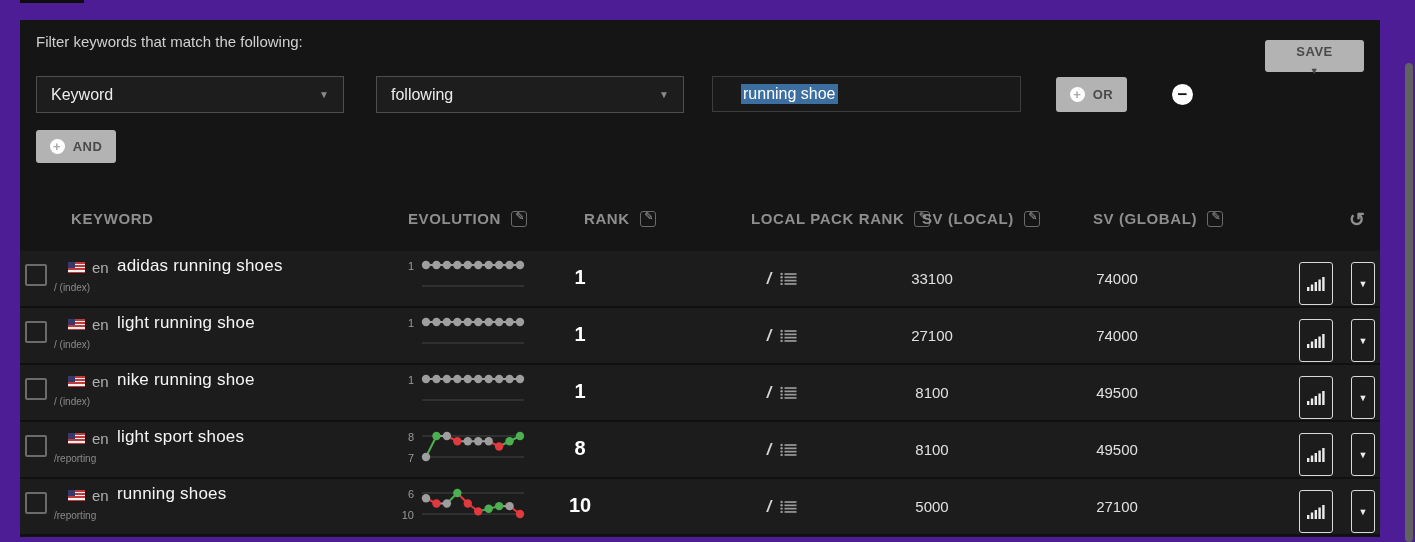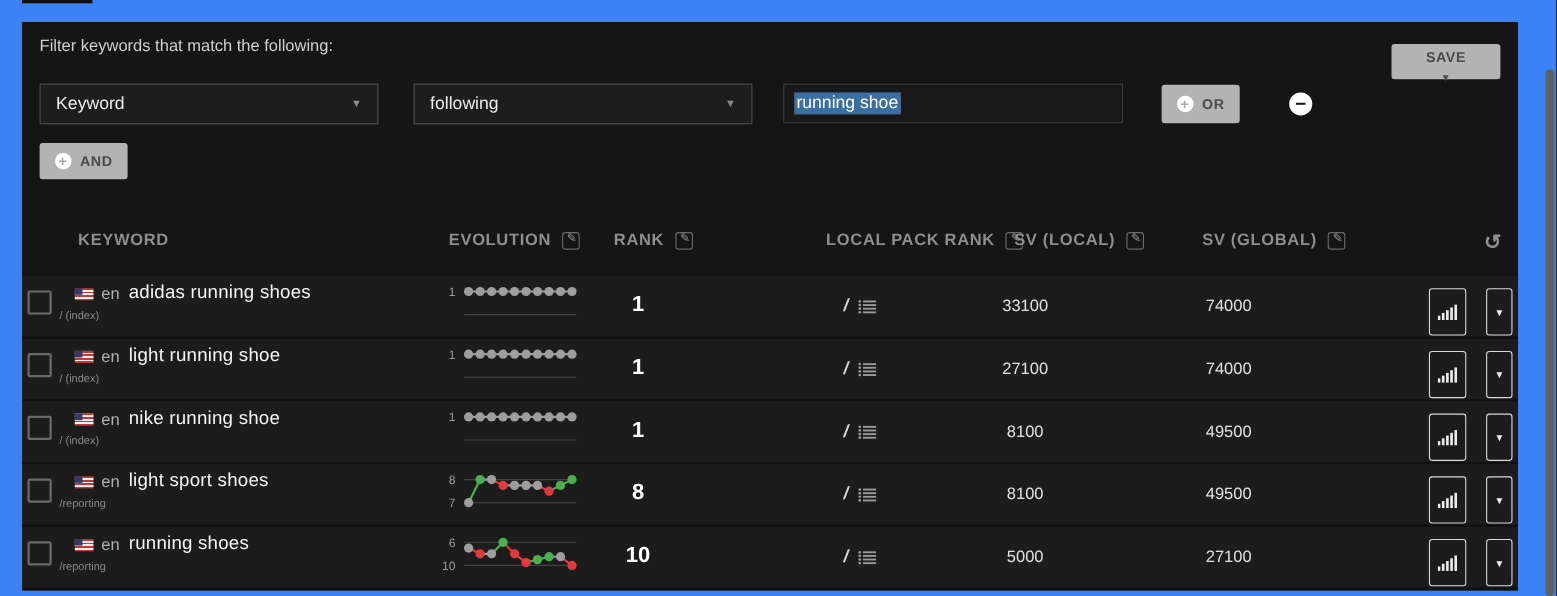--- a/index.html
+++ b/index.html
@@ -1,35 +1,35 @@
 <!DOCTYPE html>
 <html><head>
 <meta charset="utf-8">
 <style>
   * { margin:0; padding:0; box-sizing:border-box; }
   html,body { background:#111; }
   body { font-family:"Liberation Sans", sans-serif; }
-  .screen { position:relative; width:1415px; height:542px; background:#3b82f6; overflow:hidden; }
+  .screen { position:relative; width:1415px; height:542px; background:#4c1d95; overflow:hidden; }
   .tab-remnant { position:absolute; left:20px; top:0; width:64px; height:3px; background:#0d0d0d; }
   .panel { position:absolute; left:20px; top:20px; width:1360px; height:517px; background:#151515; }
 
   
   .filter-title { position:absolute; left:16px; top:13px; font-size:15px; color:#d0d0d0; }
   .select {
     position:absolute; top:56px; height:37px; width:308px;
     background:#1d1d1d; border:1px solid #4e4e4e; display:flex; align-items:center;
     padding:0 14px; cursor:pointer;
   }
   .select .sel-text { font-size:16px; color:#ececec; }
   .select .caret { margin-left:auto; font-size:10px; color:#8a8a8a; }
   .sel-field { left:16px; }
   .sel-op { left:356px; }
   .text-input {
     position:absolute; left:692px; top:56px; width:309px; height:36px;
-    background:#191919; border:1px solid #3c3c3c; display:flex; align-items:center; padding:0 9px;
+    background:#191919; border:1px solid #3c3c3c; display:flex; align-items:center; padding:0 28px;
     cursor:text;
   }
   .text-input .selected-text { font-size:16px; color:#fff; background:#3c6e9f; padding:1px 2px; }
   .btn-gray {
     background:#b3b3b3; border:none; border-radius:3px; color:#4a4a4a;
     font-weight:bold; font-size:13px; letter-spacing:0.5px;
     display:flex; align-items:center; justify-content:center; gap:8px; cursor:pointer;
     font-family:"Liberation Sans", sans-serif;
   }
   .or-button { position:absolute; left:1036px; top:57px; width:71px; height:35px; }
@@ -135,21 +135,21 @@
 
     <div class="hcell" style="left:51px">
       <span class="hlabel">KEYWORD</span>
     </div>
     <div class="hcell" style="left:388px">
       <span class="hlabel">EVOLUTION</span>
       <span class="edit-icon">
           <i>✎</i>
         </span>
     </div>
-    <div class="hcell" style="left:538px">
+    <div class="hcell" style="left:564px">
       <span class="hlabel">RANK</span>
       <span class="edit-icon">
           <i>✎</i>
         </span>
     </div>
     <div class="hcell" style="left:731px">
       <span class="hlabel">LOCAL PACK RANK</span>
       <span class="edit-icon">
           <i>✎</i>
         </span>

